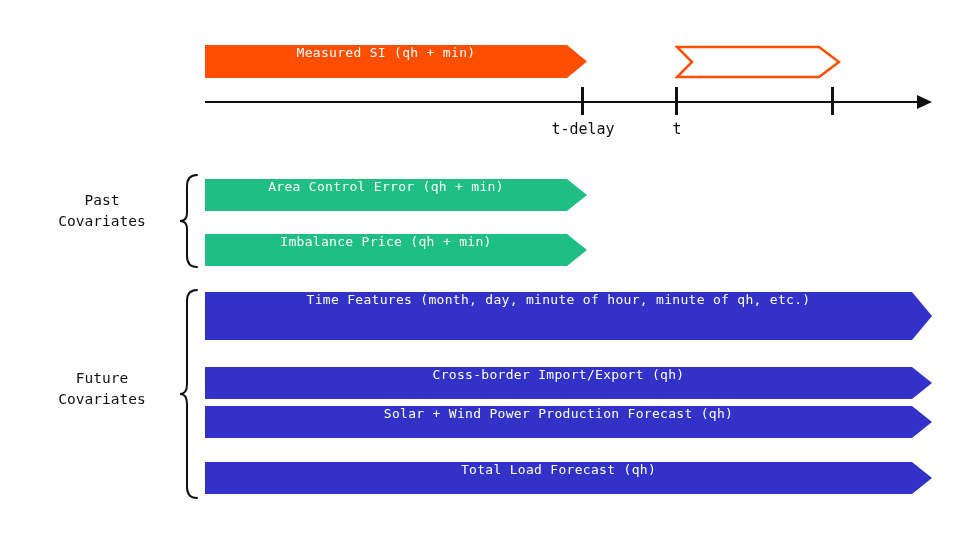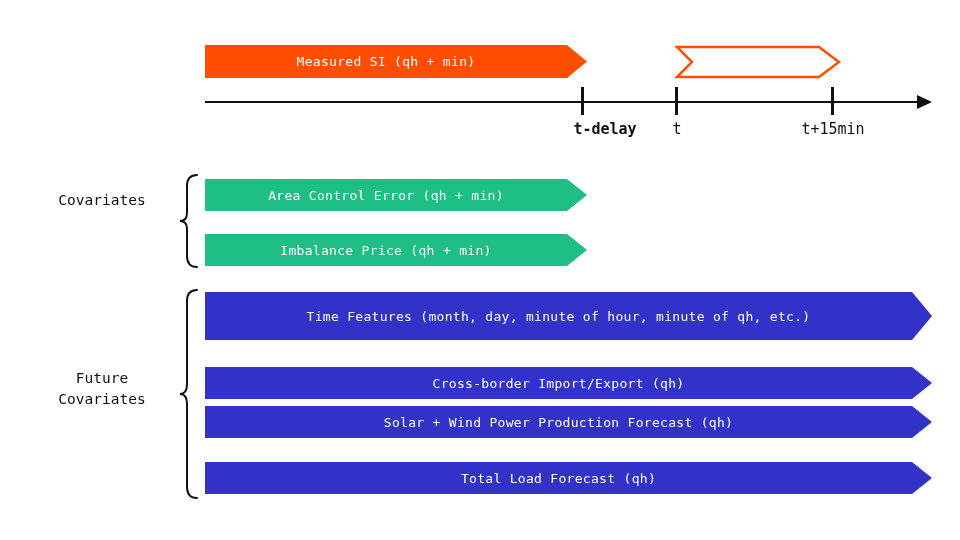--- a/index.html
+++ b/index.html
@@ -17,21 +17,21 @@
     width:960px;height:540px;
     background:var(--paper);
     font-family:"DejaVu Sans Mono","Liberation Mono",monospace;
     color:var(--ink);
     overflow:hidden;
   }
   
   .arrow-bar{
     position:absolute;
     height:33px;
-    display:flex;align-items:center;justify-content:center;
+    display:flex;align-items:flex-start;justify-content:center;
     color:#fff;
     font-size:13px;
     letter-spacing:.3px;
     clip-path:polygon(0 0, calc(100% - 20px) 0, 100% 50%, calc(100% - 20px) 100%, 0 100%);
     padding-right:20px;
     white-space:nowrap;
   }
   .bar-orange{background:var(--orange);}
   .bar-green{background:var(--green);}
   .bar-blue{background:var(--blue);}
@@ -78,25 +78,25 @@
     </svg>
   </div>
 
   <div class="tl-line"></div>
   <div class="tl-arrowhead"></div>
 
   <div class="tick" style="left:581px;"></div>
   <div class="tick" style="left:675px;"></div>
   <div class="tick" style="left:831px;"></div>
 
-  <div class="tick-label" style="left:545px;font-weight:bold;">t-delay</div>
+  <div class="tick-label" style="left:523px;">t-delay</div>
   <div class="tick-label" style="left:617px;">t</div>
-  <div class="tick-label" style="left:773px;">t+15min</div>
 
   <div class="group-label" style="top:190px;">
+    <div>Past</div>
     <div>Covariates</div>
   </div>
 
   <div class="brace" style="left:178px;top:173px;">
     <svg width="22" height="96" viewBox="0 0 22 96">
       <path d="M 19 2 Q 9 2 9 13 L 9 40 Q 9 48 2 48 Q 9 48 9 56 L 9 83 Q 9 94 19 94" fill="none" stroke="#111111" stroke-width="2" stroke-linecap="round"></path>
     </svg>
   </div>
 
   <div class="arrow-bar bar-green" style="left:205px;top:234px;width:382px;height:32px;">

